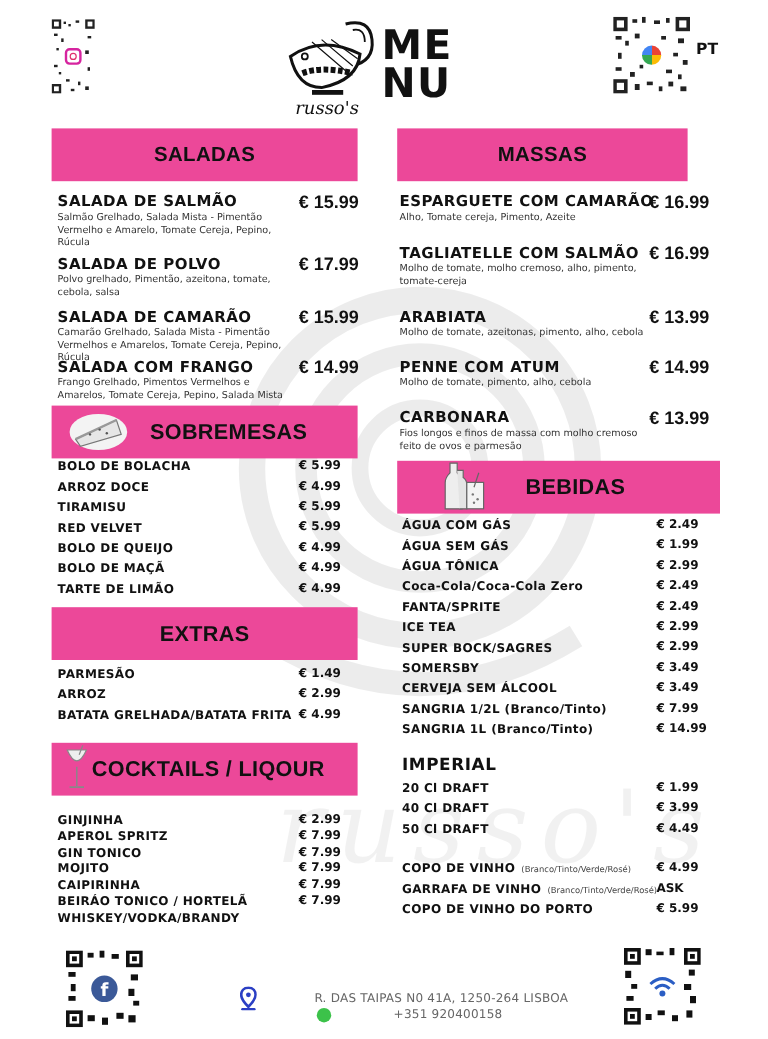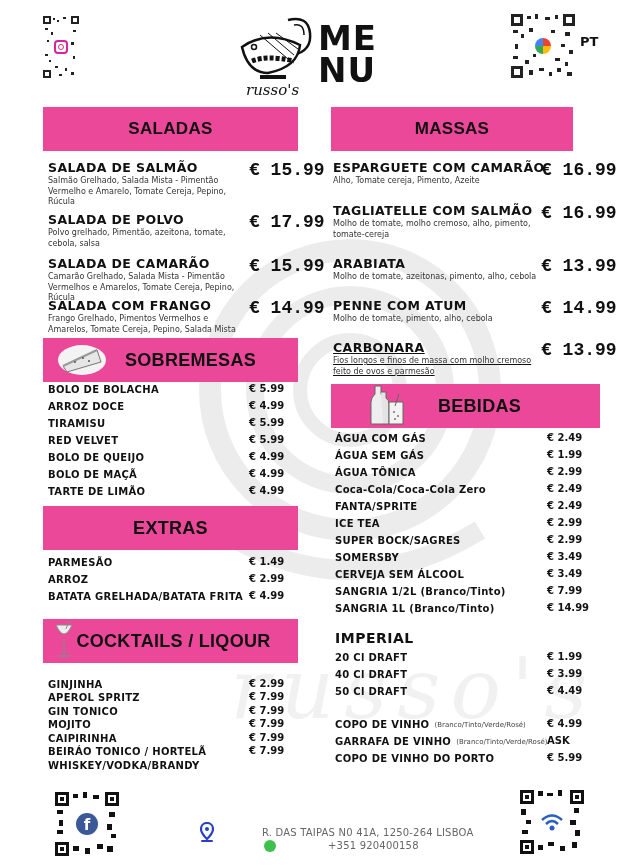--- a/index.html
+++ b/index.html
@@ -20,21 +20,21 @@
   
   .bar { position: absolute; background: #ec4899; height: 44px; display: flex; align-items: center; justify-content: center; }
   .bar-title { font-family: "Liberation Sans", sans-serif; font-weight: bold; font-size: 17px; letter-spacing: 0.3px; color: #111; }
   .bar-title.big { font-size: 18px; }
   .bar-icon { position: absolute; left: 14px; top: 4px; }
 
   
   .item { position: absolute; }
   .item-name { font-family: "DejaVu Sans", sans-serif; font-weight: bold; font-size: 12.5px; letter-spacing: 0.4px; white-space: nowrap; }
   .item-desc { font-family: "DejaVu Sans", sans-serif; font-size: 8px; line-height: 10.5px; color: #333; margin-top: 1px; }
-  .item-price { position: absolute; font-family: Liberation Mono, monospace; font-weight: bold; font-size: 18px; white-space: nowrap; }
+  .item-price { position: absolute; font-family: Liberation Sans, sans-serif; font-weight: bold; font-size: 15px; white-space: nowrap; }
 
   .row { position: absolute; height: 17px; display: flex; align-items: center; }
   .row-name { font-family: "DejaVu Sans", sans-serif; font-weight: bold; font-size: 10px; letter-spacing: 0.3px; white-space: nowrap; }
   .row-note { font-weight: normal; font-size: 7px; color: #444; letter-spacing: 0; }
   .row-price { position: absolute; font-family: "DejaVu Sans", sans-serif; font-weight: bold; font-size: 10px; white-space: nowrap; }
 
   .subhead { position: absolute; font-family: "DejaVu Sans", sans-serif; font-weight: bold; font-size: 14px; letter-spacing: 0.5px; }
 
   
   .footer-text { position: absolute; font-family: "DejaVu Sans", sans-serif; font-size: 10px; color: #666; white-space: nowrap; letter-spacing: 0.2px; padding-left: 48px; }
@@ -278,21 +278,21 @@
   <div class="item-desc">Molho de tomate, azeitonas, pimento, alho, cebola</div>
 </div>
 <div class="item-price" style="left:541px;top:256px;">€ 13.99</div>
 
 <div class="item" style="left:333px;top:298px;width:205px;">
   <div class="item-name">PENNE COM ATUM</div>
   <div class="item-desc">Molho de tomate, pimento, alho, cebola</div>
 </div>
 <div class="item-price" style="left:541px;top:298px;">€ 14.99</div>
 
-<div class="item" style="left:333px;top:340px;width:205px;text-decoration:underline;">
+<div class="item" style="left:333px;top:340px;width:205px;">
   <div class="item-name">CARBONARA</div>
   <div class="item-desc">Fios longos e finos de massa com molho cremoso feito de ovos e parmesão</div>
 </div>
 <div class="item-price" style="left:541px;top:340px;">€ 13.99</div>
 
 <div class="bar" style="left:331px;top:384px;width:269px;">
   <svg class="bar-icon" width="40" height="42" viewBox="0 0 40 42" style="left:36px;top:0px;">
     <path d="M8 2 L14 2 L14 10 Q18 14 18 18 L18 40 L4 40 L4 18 Q4 14 8 10 Z" fill="#eee" stroke="#666" stroke-width="1"></path>
     <path d="M14 8 L19 8 L19 14 Q22 16 22 20 L22 40 L16 40" fill="#e4e4e4" stroke="#666" stroke-width="1"></path>
     <rect x="22" y="18" width="14" height="22" fill="#f3f3f3" stroke="#666" stroke-width="1"></rect>

